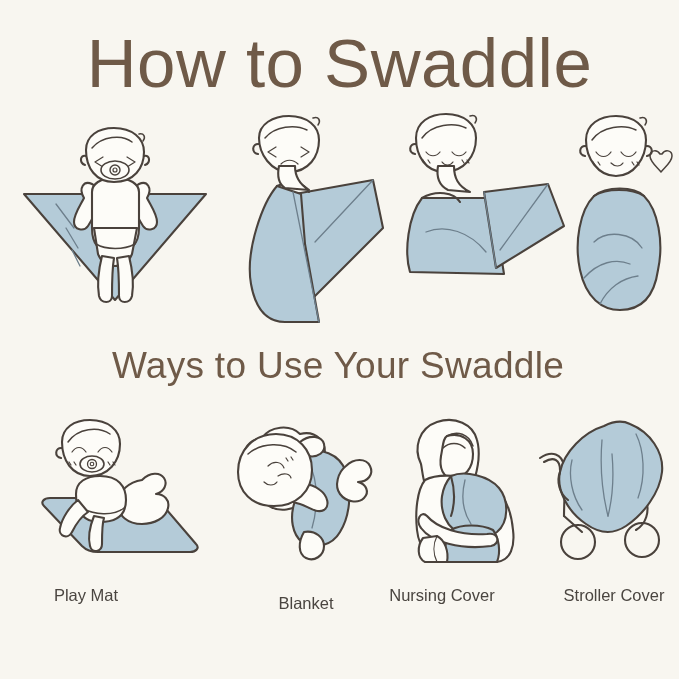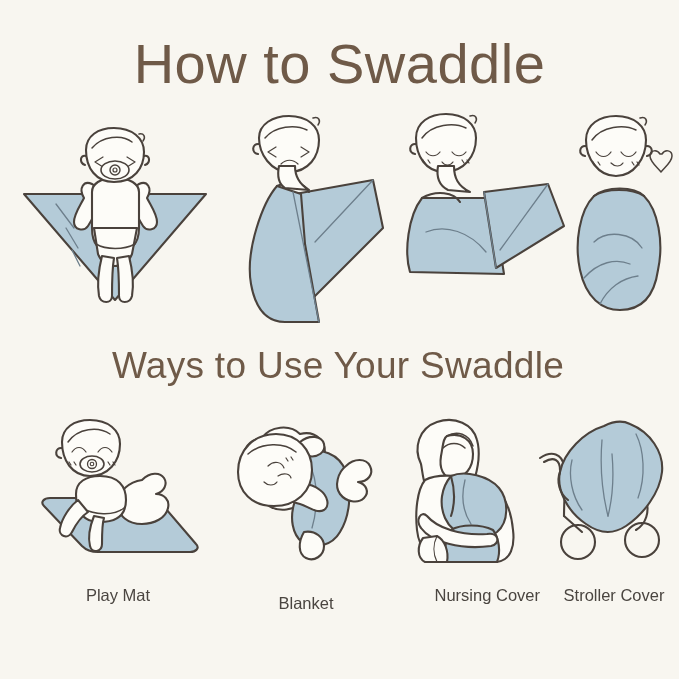--- a/index.html
+++ b/index.html
@@ -18,21 +18,21 @@
     width: 679px;
     height: 679px;
     background: #f8f6f0;
   }
   .title-main {
     position: absolute;
     top: 33px;
     left: 0;
     width: 679px;
     text-align: center;
-    font-size: 56px;
+    font-size: 69px;
     line-height: 62px;
     font-weight: 400;
     letter-spacing: 0.5px;
     color: #6f5a48;
     font-family: "Liberation Sans", sans-serif;
     white-space: nowrap;
   }
   .title-sub {
     position: absolute;
     top: 344px;
@@ -91,23 +91,23 @@
   .use-label {
     position: absolute;
     top: 0;
     font-size: 16.5px;
     line-height: 22px;
     color: #4a4540;
     text-align: center;
     font-family: "Liberation Sans", sans-serif;
     white-space: nowrap;
   }
-  .lab-1 { left: 48px;  width: 140px; }
+  .lab-1 { left: 16px;  width: 140px; }
   .lab-2 { left: 238px; width: 136px; margin-top: 8px; }
-  .lab-3 { left: 400px; width: 140px; text-align: right; }
+  .lab-3 { left: 372px; width: 140px; }
   .lab-4 { left: 543px; width: 142px; }
 
   svg { display: block; overflow: visible; }
   .ink   { fill: none; stroke: #4a423c; stroke-width: 2.1; stroke-linecap: round; stroke-linejoin: round; }
   .ink-t { fill: none; stroke: #4a423c; stroke-width: 1.5; stroke-linecap: round; stroke-linejoin: round; }
   .ink-f { fill: none; stroke: #4a423c; stroke-width: 1.2; stroke-linecap: round; stroke-linejoin: round; }
   .skin  { fill: #fdfcf8; stroke: #4a423c; stroke-width: 2.1; stroke-linejoin: round; stroke-linecap: round; }
   .cloth { fill: #b4cbd8; stroke: #4a423c; stroke-width: 2.1; stroke-linejoin: round; stroke-linecap: round; }
   .fold  { fill: none; stroke: #6d7f8c; stroke-width: 1.3; stroke-linecap: round; }
 </style>

